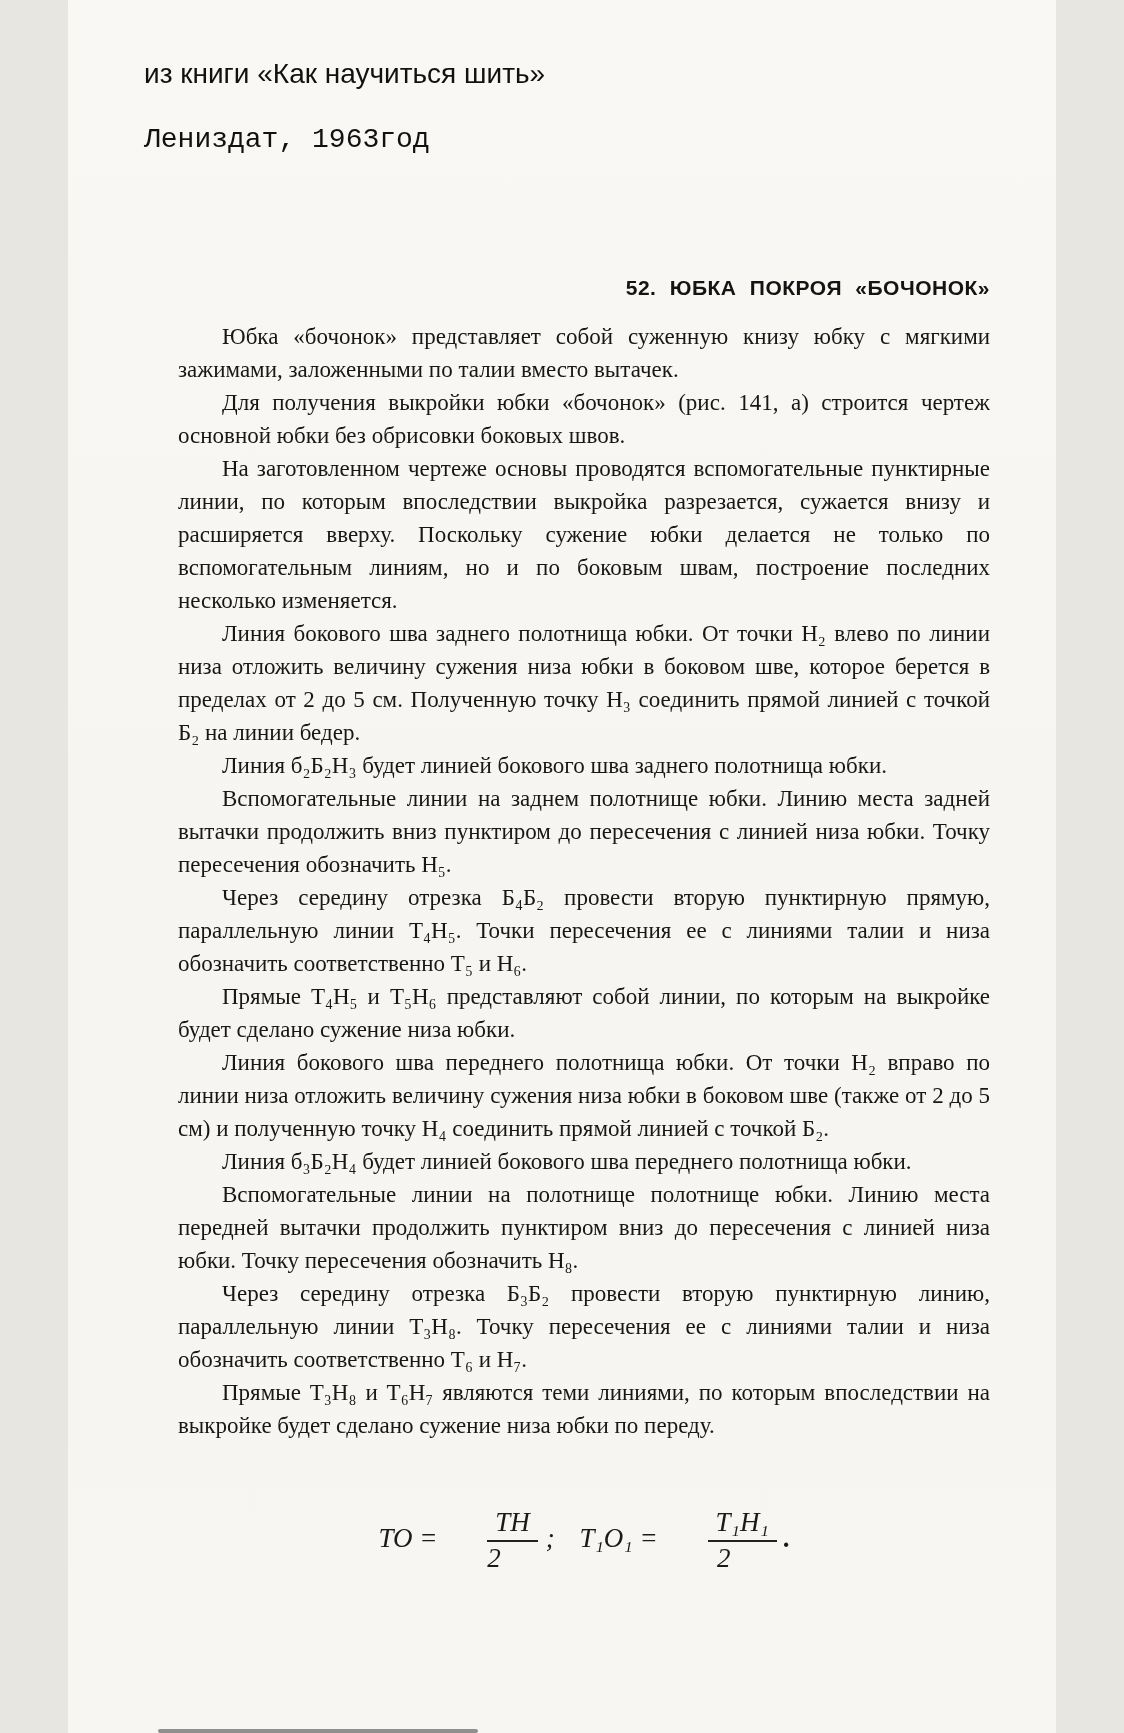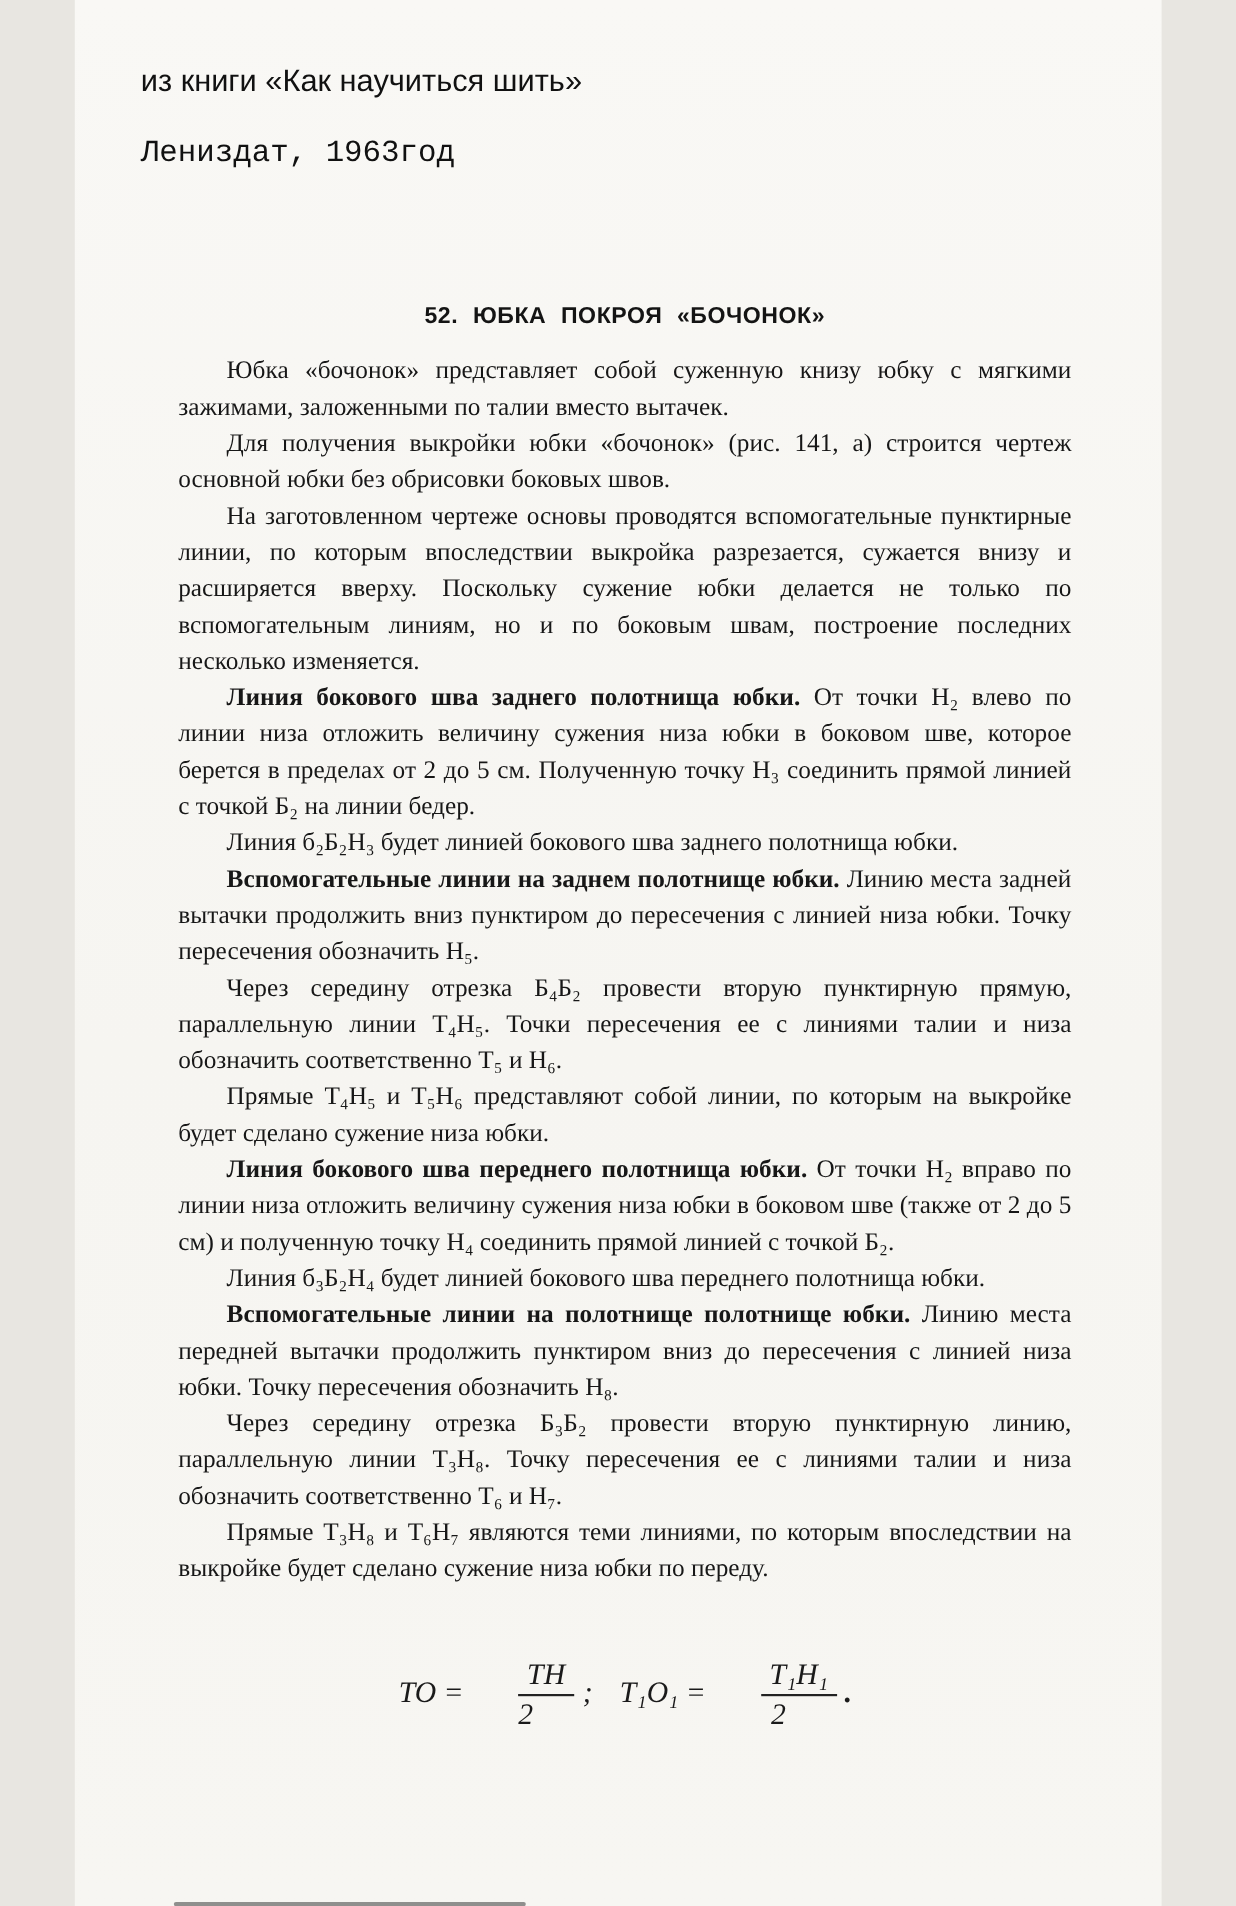--- a/index.html
+++ b/index.html
@@ -8,21 +8,21 @@
     background: #e8e6e1;
   }
   .page {
     position: relative;
     width: 988px;
     height: 1733px;
     margin: 0 auto;
     background: linear-gradient(180deg, #f9f8f5 0%, #f6f5f1 55%, #f7f6f2 100%);
     color: #1c1c1c;
     box-sizing: border-box;
-    padding: 55px 0 0 60px;
+    padding: 55px 0 0 76px;
     overflow: hidden;
   }
   
   .annotation {
     font-family: "Liberation Sans", sans-serif;
     font-size: 28px;
     line-height: 38px;
     color: #111;
   }
   .annotation .pub-line {
@@ -33,38 +33,38 @@
   .content {
     margin-left: 34px;
     width: 812px;
     font-family: "Liberation Serif", "DejaVu Serif", serif;
     font-size: 23px;
     line-height: 33px;
     color: #171717;
   }
   .section-title {
     margin-top: 112px;
-    text-align: center;
+    text-align: right;
     font-family: "Liberation Sans", sans-serif;
     font-weight: bold;
     font-size: 21px;
     letter-spacing: 0.5px;
     word-spacing: 7px;
     color: #141414;
   }
   .body-text {
     margin-top: 16px;
     text-align: justify;
   }
   .body-text p {
     margin: 0;
     text-indent: 44px;
   }
   .body-text p .lead {
-    font-weight: bold;
+    font-weight: normal;
   }
   
   .formula {
     margin-top: 66px;
     text-align: center;
     font-family: "Liberation Serif", "DejaVu Serif", serif;
     font-style: italic;
     font-size: 27px;
     color: #1a1a1a;
   }

